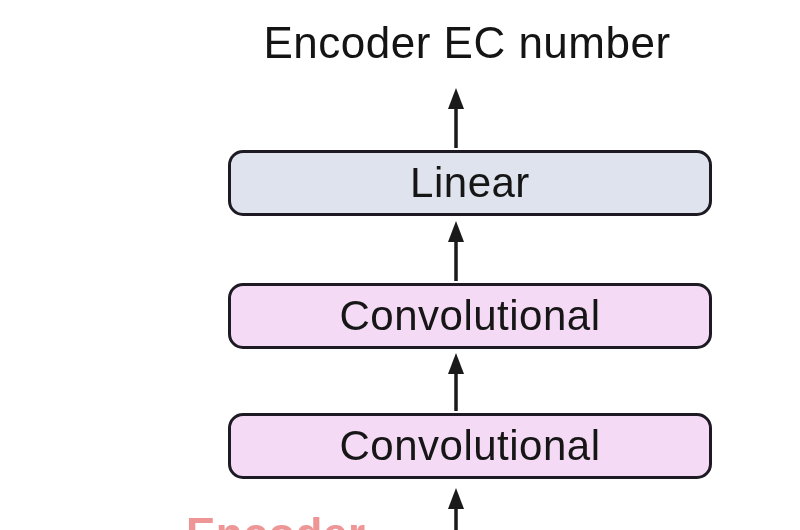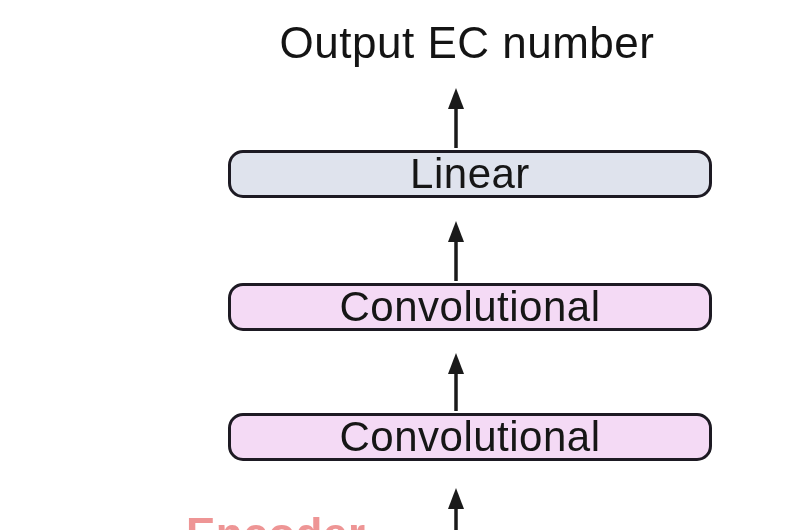--- a/index.html
+++ b/index.html
@@ -23,21 +23,21 @@
     font-size: 44px;
     line-height: 50px;
     color: #141414;
     white-space: nowrap;
     letter-spacing: 0.5px;
   }
   .layer-box {
     position: absolute;
     left: 228px;
     width: 484px;
-    height: 48px;
+    height: 66px;
     box-sizing: border-box;
     border: 3.5px solid #1d1a23;
     border-radius: 15px;
     display: flex;
     align-items: center;
     justify-content: center;
     font-size: 42px;
     color: #161616;
     letter-spacing: 0.5px;
   }
@@ -63,21 +63,21 @@
     color: #ee9595;
     white-space: nowrap;
     letter-spacing: 0.5px;
   }
 </style>
 </head>
 <body>
 
 <div class="canvas">
 
-  <div class="title">Output EC number</div>
+  <div class="title">Encoder EC number</div>
 
   <svg class="arrow arrow-1" viewBox="0 0 26 60" preserveAspectRatio="none">
     <line x1="13" y1="60" x2="13" y2="16" stroke="#1a1a1a" stroke-width="3.5"></line>
     <polygon points="13,0 5,21 21,21" fill="#1a1a1a"></polygon>
   </svg>
 
   <div class="layer-box layer-linear">
     <span>Linear</span>
   </div>
 

